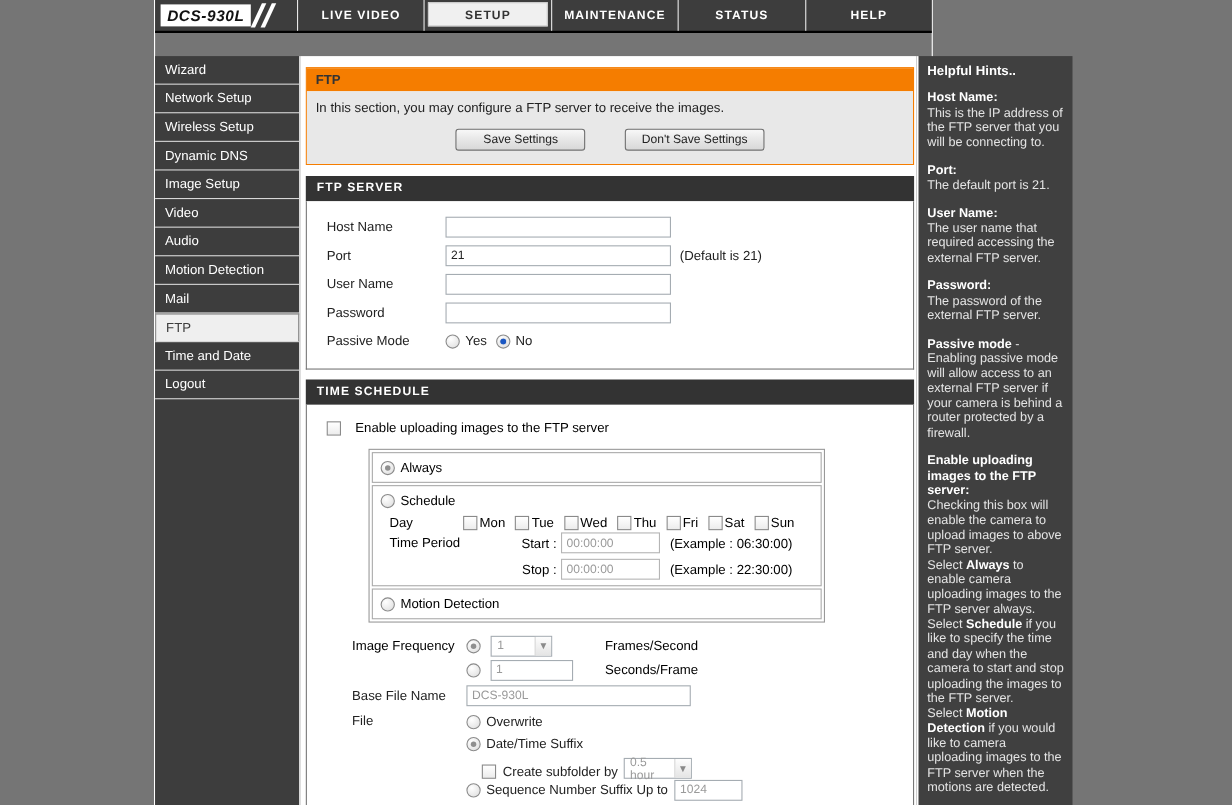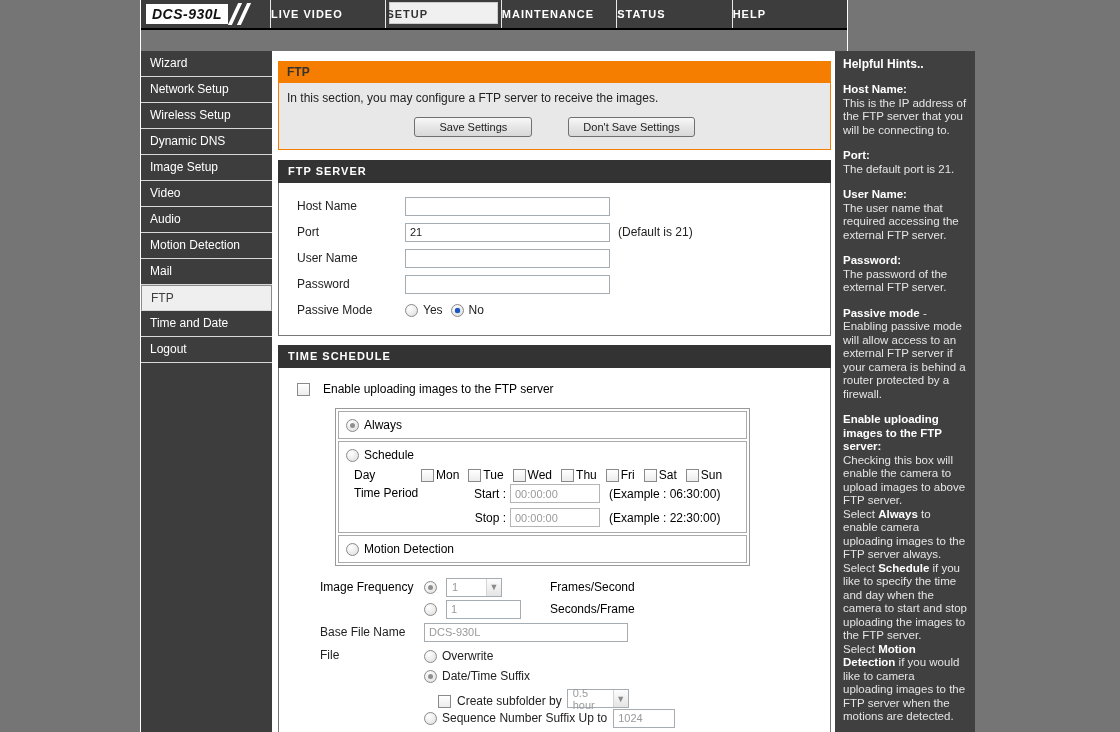--- a/index.html
+++ b/index.html
@@ -6,21 +6,21 @@
   html,body { width:1120px; height:732px; overflow:hidden; }
   body { font-family:"Liberation Sans","DejaVu Sans",sans-serif; background:#757575; }
   .page { position:relative; width:1120px; height:732px; background:#757575; }
   .app { position:absolute; left:140px; top:0; width:708px; height:732px; border-left:1px solid #fff; border-right:1px solid #fff; }
 
   
   .nav { display:flex; height:30px; background:#3d3d3d; border-bottom:2px solid #000; }
   .nav .logo-cell { width:130px; display:flex; align-items:center; padding-left:5px; border-right:1px solid #e8e8e8; }
   .logo-box { background:#fff; color:#111; font-style:italic; font-weight:bold; font-size:14px; padding:2px 6px; letter-spacing:0.5px; }
   .slash { display:inline-block; width:4px; height:22px; background:#fff; transform:skewX(-25deg); margin-left:5px; }
-  .nav .tab { flex:1; display:flex; align-items:center; color:#fff; font-size:11px; font-weight:bold; letter-spacing:1px; border-right:1px solid #e8e8e8; cursor:pointer; position:relative; }
+  .nav .tab { flex:1; display:flex; align-items:center; justify-content:center; color:#fff; font-size:11px; font-weight:bold; letter-spacing:1px; border-right:1px solid #e8e8e8; cursor:pointer; position:relative; }
   .nav .tab:last-child { border-right:none; }
   .nav .tab.active { color:#333; }
   .nav .tab.active::before { content:""; position:absolute; left:3px; right:3px; top:2px; bottom:4px; background:#f0f0f0; border:1px solid #ccc; }
   .nav .tab span { position:relative; z-index:1; }
 
   .body { display:flex; height:700px; background:#757575;margin-top:21px; }
 
   
   .sidebar { width:132px; background:#3d3d3d; border-right:1px solid #fff; flex-shrink:0; }
   .side-item { height:26px; line-height:25px; padding-left:9px; color:#fff; font-size:12px; border-bottom:1px solid #d8d8d8; cursor:pointer; }

